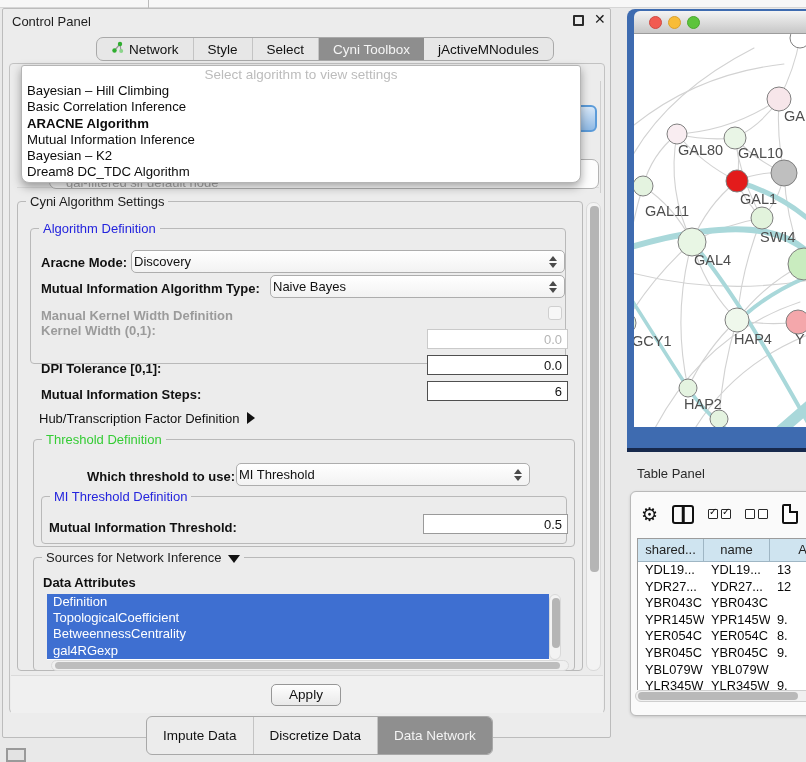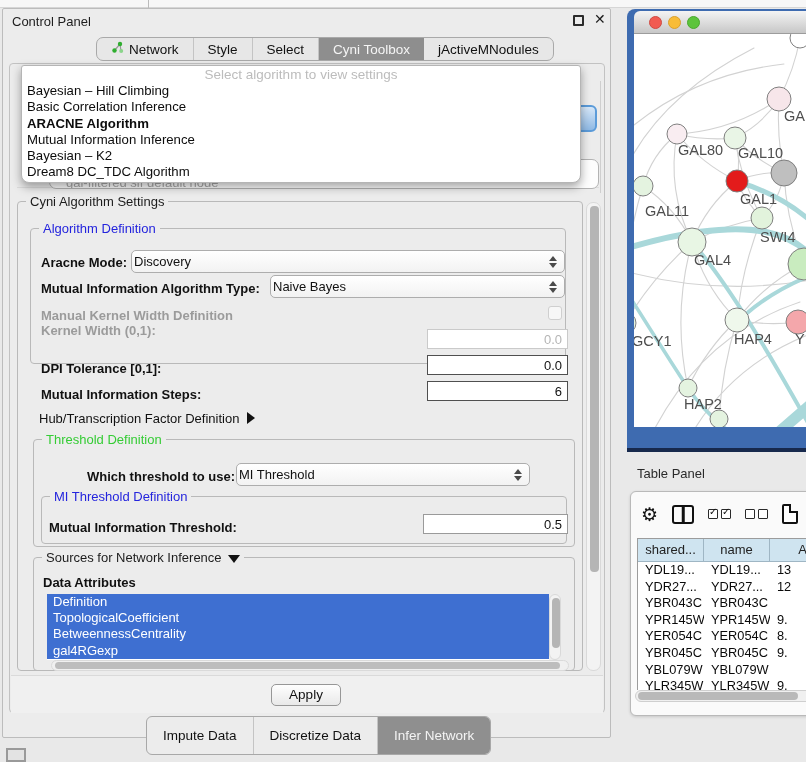--- a/index.html
+++ b/index.html
@@ -252,21 +252,21 @@
     <div class="sb-v" style="left:583px; top:193px; width:15px; height:469px;">
         <div class="thumb" style="left:3px; top:3px; width:9px; height:366px;"></div>
       </div>
 
     <div class="apply-strip" style="left:8px; top:666px; width:592px; height:38px;"></div>
     <div class="apply-btn">Apply</div>
 
     <div class="bottom-tabbar">
         <div class="tab">Impute Data</div>
         <div class="tab">Discretize Data</div>
-        <div class="tab selected">Infer Network</div>
+        <div class="tab selected">Data Network</div>
       </div>
   </div>
 
   <div class="mini-square"></div>
 
   <div class="net-window">
     <div class="net-titlebar">
       <span class="tlight tl-red"></span>
       <span class="tlight tl-yellow"></span>
       <span class="tlight tl-green"></span>

